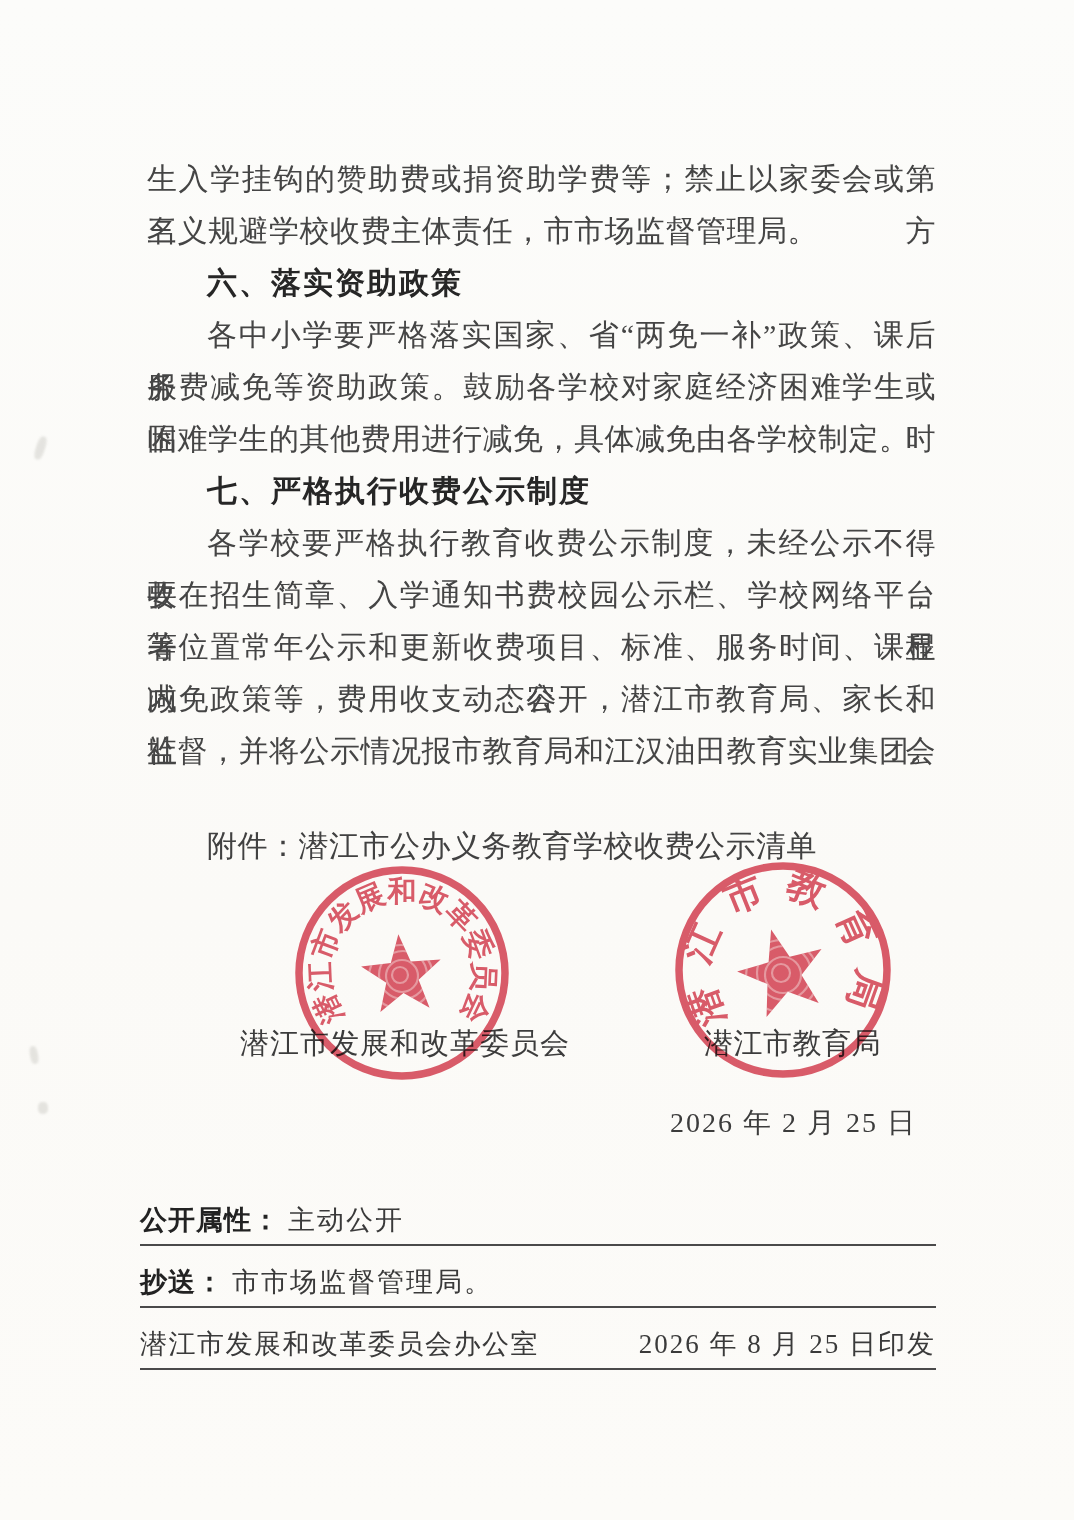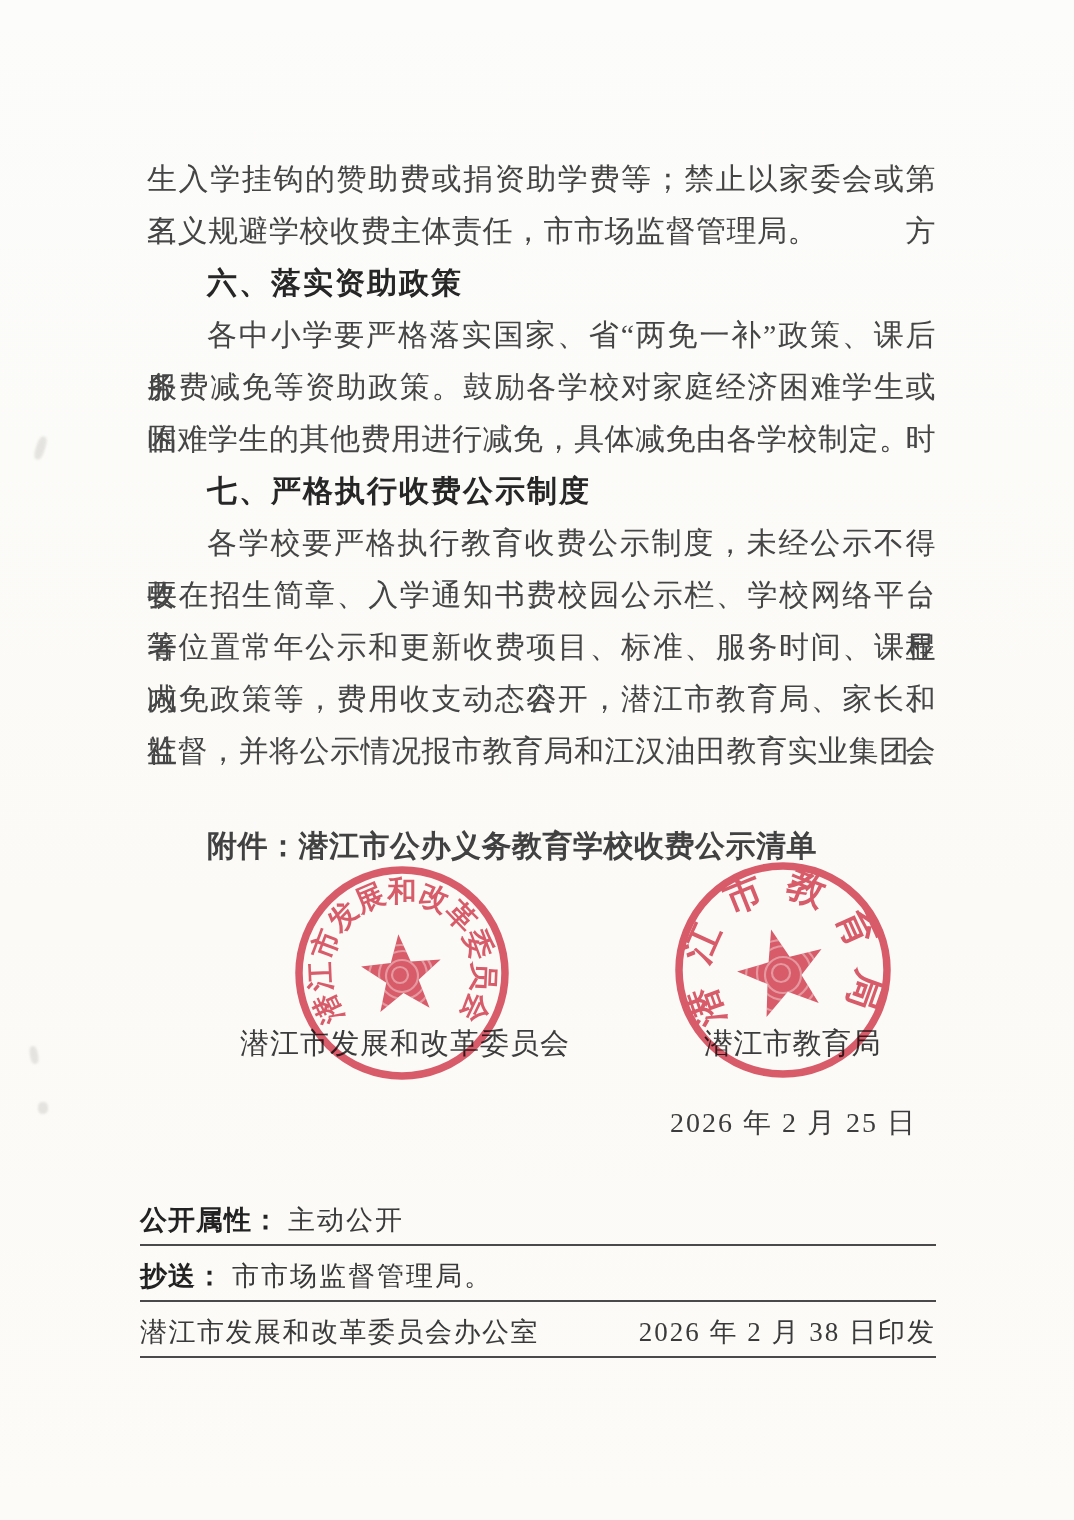--- a/index.html
+++ b/index.html
@@ -17,40 +17,40 @@
     letter-spacing:0.5px;
   }
   .line{height:52px;white-space:nowrap;}
   .line.justify{white-space:normal;text-align:justify;text-align-last:justify;}
   .line.indent{text-indent:60px;}
   .line.heading{
     font-family:Liberation Sans, sans-serif;
     font-weight:bold;color:#262626;letter-spacing:2px;
     padding-left:60px;height:52px;
   }
-  .line.attachment{margin-top:43px;padding-left:60px;color:#414141;font-weight:bold;}
+  .line.attachment{margin-top:43px;padding-left:60px;color:#414141;}
   
   .sig-name{position:absolute;font-size:29px;color:#3c3c3c;white-space:nowrap;}
   .sig-left-name{left:240px;top:1024px;letter-spacing:1px;}
   .sig-right-name{left:704px;top:1024px;letter-spacing:0.5px;}
   .sig-date{position:absolute;left:670px;top:1104px;font-size:28px;color:#3c3c3c;letter-spacing:2px;white-space:nowrap;}
   
   .seal{position:absolute;width:230px;height:230px;mix-blend-mode:multiply;opacity:0.92;}
   .seal-left{left:287px;top:858px;}
   .seal-right{left:668px;top:855px;}
   .seal .ring{fill:none;stroke:#d94f5f;stroke-width:7.5px;}
   .seal .star{fill:#d94f5f;}
   .seal .guilloche{fill:none;stroke:#ffffff;stroke-width:2.2px;opacity:0.38;}
   .seal-arc-1{font-size:29px;font-weight:bold;fill:#d94f5f;font-family:"Liberation Serif",serif;}
   .seal-arc-2{font-size:38px;font-weight:bold;fill:#d94f5f;font-family:"Liberation Serif",serif;letter-spacing:17px;}
   
   .footer{position:absolute;left:140px;top:1200px;width:796px;font-size:27px;color:#3a3a3a;}
   .footer-row{
     border-bottom:2px solid #4a4a4a;
-    padding:2px 0 6px 0;margin-bottom:10px;
+    padding:2px 0 6px 0;margin-bottom:16px;
     display:flex;align-items:baseline;
   }
   .footer-row .label{
     font-family:"Liberation Sans","DejaVu Sans",sans-serif;
     font-weight:bold;color:#222;letter-spacing:1px;
   }
   .footer-row .value{margin-left:8px;letter-spacing:2px;}
   .footer-row.split{justify-content:space-between;}
   .footer-row.split .left-text{letter-spacing:1.5px;}
   .footer-row.split .right-text{letter-spacing:2px;}
@@ -129,21 +129,21 @@
     <div class="footer-row">
       <span class="label">公开属性：</span>
       <span class="value">主动公开</span>
     </div>
     <div class="footer-row">
       <span class="label">抄送：</span>
       <span class="value">市市场监督管理局。</span>
     </div>
     <div class="footer-row split">
       <span class="left-text">潜江市发展和改革委员会办公室</span>
-      <span class="right-text">2026 年 2 月 38 日印发</span>
+      <span class="right-text">2026 年 8 月 25 日印发</span>
     </div>
   </div>
 
   <div class="artifact artifact-1"></div>
   <div class="artifact artifact-2"></div>
   <div class="artifact artifact-3"></div>
 
 </div>
 
 </body></html>

